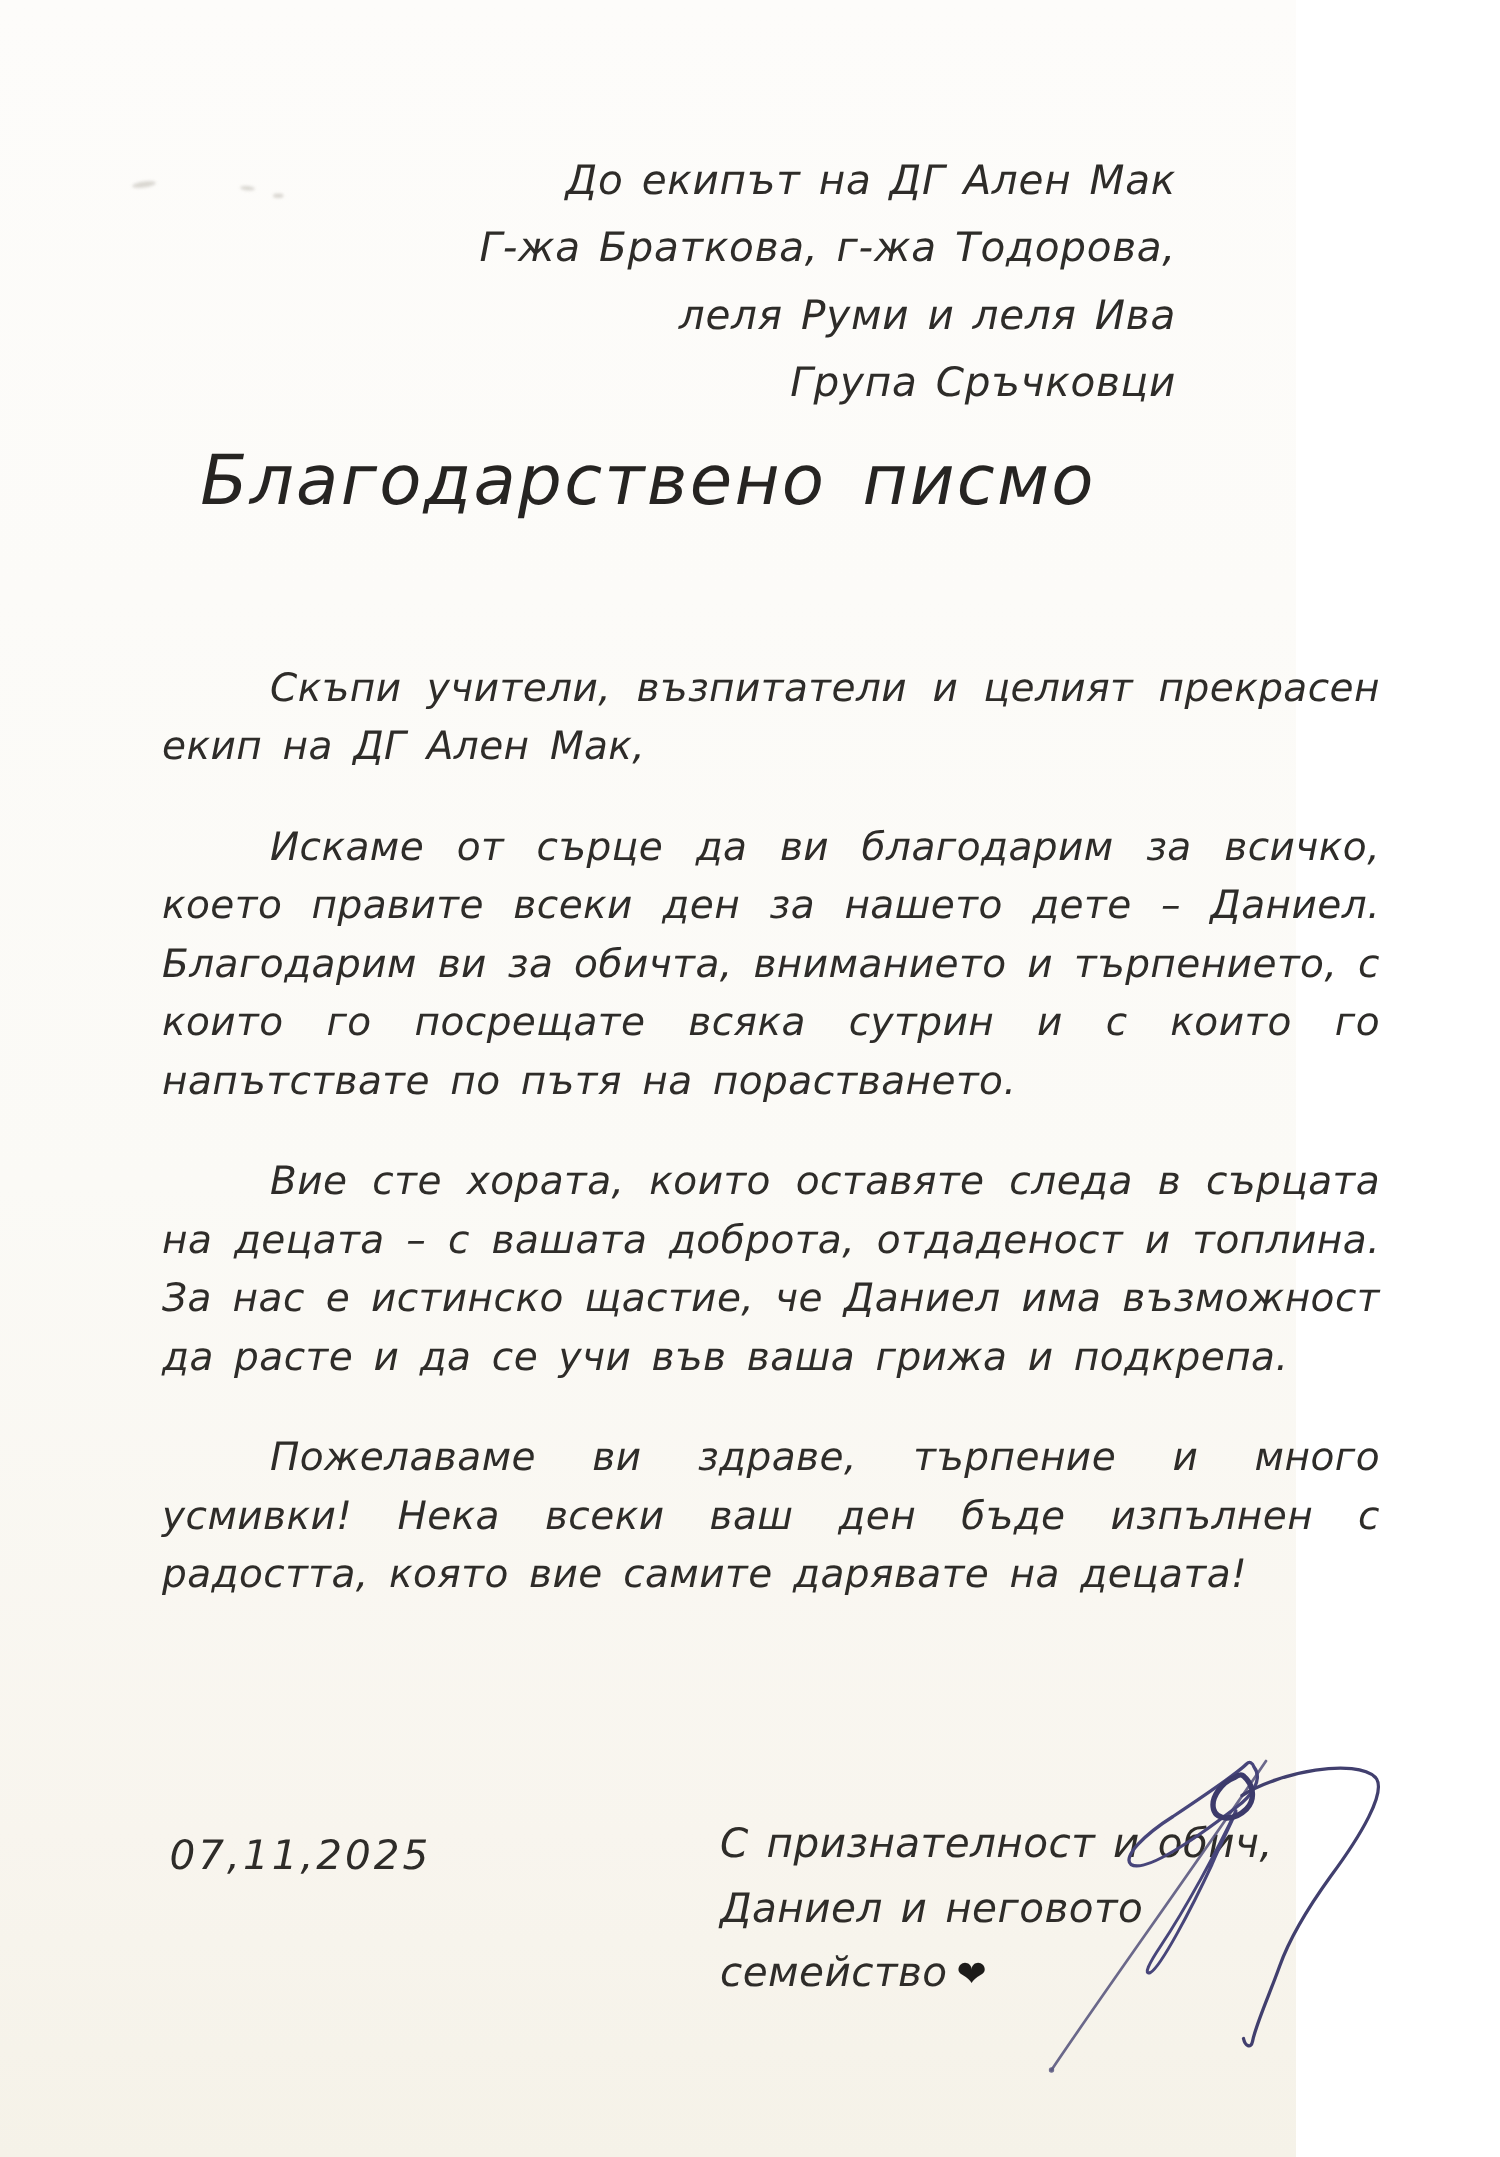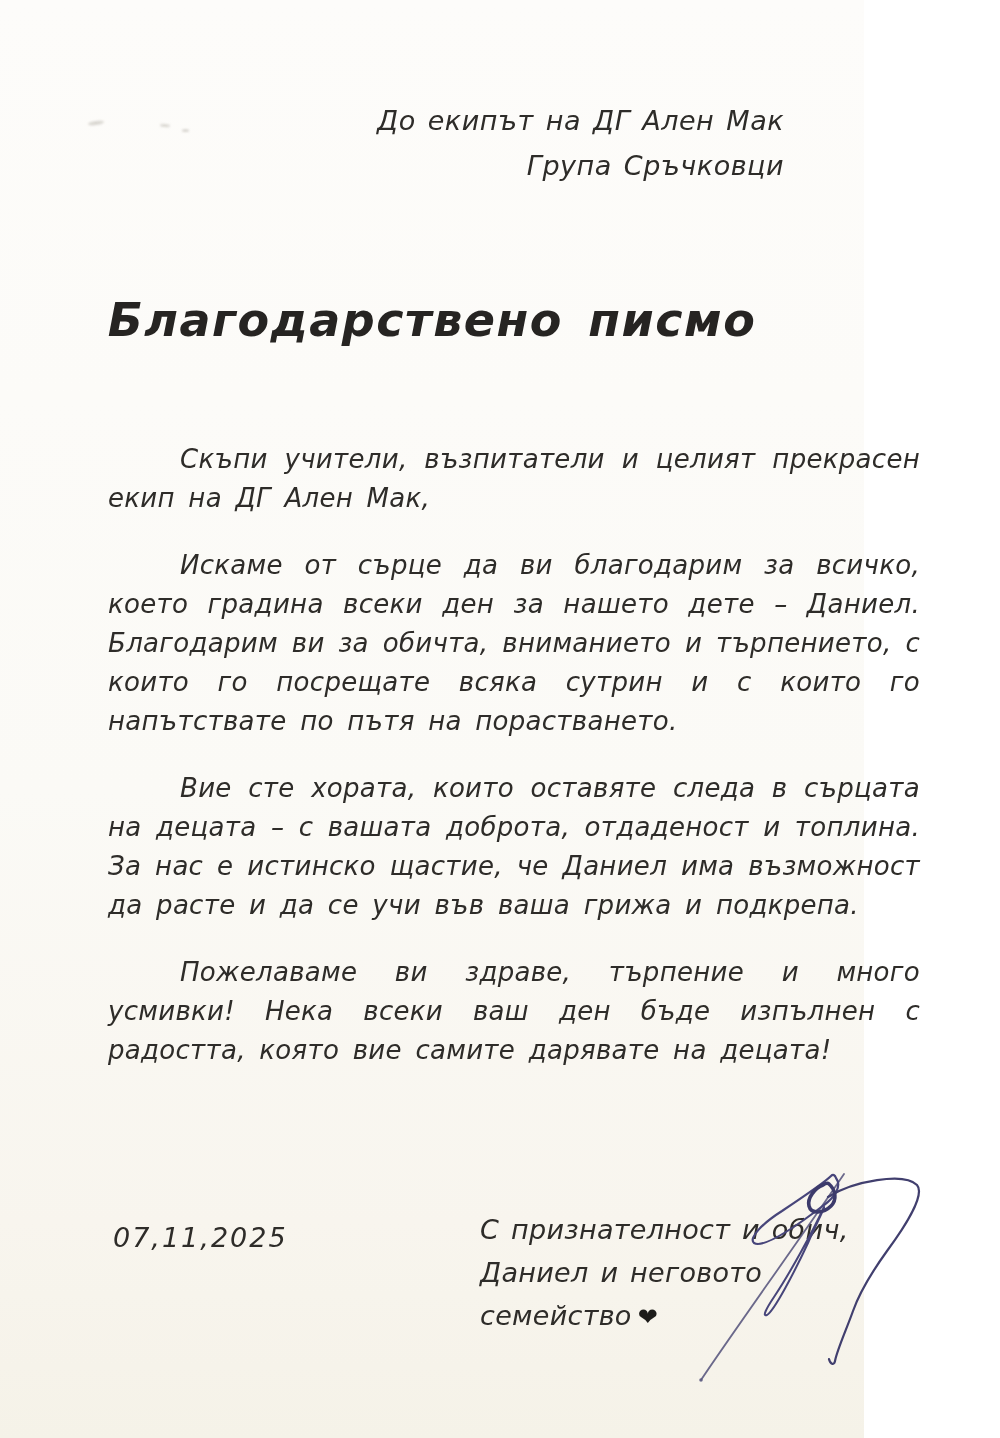--- a/index.html
+++ b/index.html
@@ -39,21 +39,21 @@
     letter-spacing: 0.5px;
     word-spacing: 3px;
   }
   .title {
     position: absolute;
     top: 293px;
     left: 0;
     width: 100%;
     text-align: center;
     font-size: 46px;
-    font-weight: bold;
+    font-weight: normal;
     letter-spacing: 1.5px;
     word-spacing: 8px;
     margin: 0;
     color: #262422;
   }
   .body-text {
     position: absolute;
     top: 440px;
     left: 92px;
     width: 828px;
@@ -108,28 +108,30 @@
 <body>
 
 <div class="page">
 
   <div class="smudge s1"></div>
   <div class="smudge s2"></div>
   <div class="smudge s3"></div>
 
   <div class="recipient">
     <div>До екипът на ДГ Ален Мак</div>
+    <div>Г-жа Браткова, г-жа Тодорова,</div>
+    <div>леля Руми и леля Ива</div>
     <div>Група Сръчковци</div>
   </div>
 
   <h1 class="title">Благодарствено писмо</h1>
 
   <div class="body-text">
     <p>Скъпи учители, възпитатели и целият прекрасен екип на ДГ Ален Мак,</p>
-    <p>Искаме от сърце да ви благодарим за всичко, което градина всеки ден за нашето дете – Даниел. Благодарим ви за обичта, вниманието и търпението, с които го посрещате всяка сутрин и с които го напътствате по пътя на порастването.</p>
+    <p>Искаме от сърце да ви благодарим за всичко, което правите всеки ден за нашето дете – Даниел. Благодарим ви за обичта, вниманието и търпението, с които го посрещате всяка сутрин и с които го напътствате по пътя на порастването.</p>
     <p>Вие сте хората, които оставяте следа в сърцата на децата – с вашата доброта, отдаденост и топлина. За нас е истинско щастие, че Даниел има възможност да расте и да се учи във ваша грижа и подкрепа.</p>
     <p>Пожелаваме ви здраве, търпение и много усмивки! Нека всеки ваш ден бъде изпълнен с радостта, която вие самите дарявате на децата!</p>
   </div>
 
   <div class="footer">
     <div class="date">07,11,2025</div>
     <div class="closing">
       <div>С признателност и обич,</div>
       <div>
         <span>Даниел и неговото семейство</span><span class="heart">❤</span>

